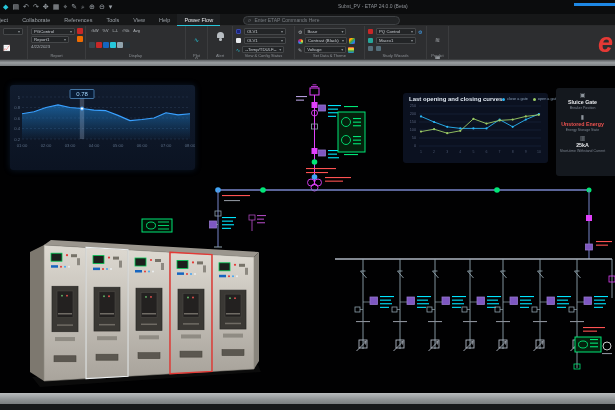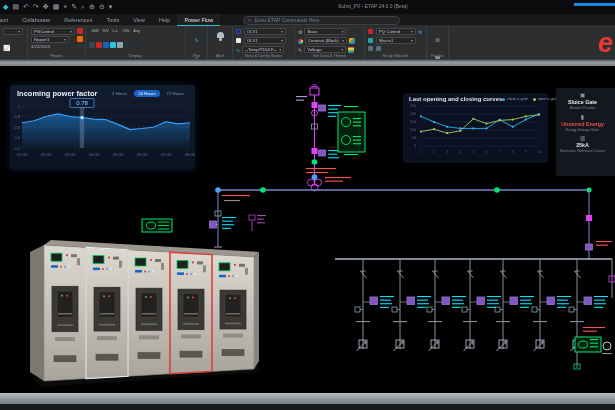--- a/index.html
+++ b/index.html
@@ -545,28 +545,20 @@
           <rect x="198" y="82" width="14" height="1.5" fill="#6f6b64" stroke="none" stroke-width="0.7"></rect>
           <rect x="197" y="91.72399999999999" width="16" height="1.5" fill="#6f6b64" stroke="none" stroke-width="0.7"></rect>
           <rect x="195" y="102.592" width="20" height="4" fill="#8f8b83" stroke="none" stroke-width="0.7"></rect>
           <rect x="194" y="118.60799999999999" width="22" height="6" fill="#5b5750" stroke="#4a463f" stroke-width="0.6"></rect>
           <polygon points="58,16.4 100,18.8 100,145.2 58,147.6" fill="none" stroke="#eceff1" stroke-width="1.1"></polygon>
           <polygon points="142,21.2 184,23.6 184,140.4 142,142.8" fill="none" stroke="#e53935" stroke-width="1.4"></polygon>
         </svg>
     </div>
 
     <div id="pf-panel">
-      <div id="pf-head">
-        <span id="pf-title">Incoming power factor</span>
-        <div id="pf-ranges">
-            <span class="pill">4 Hours</span>
-            <span class="pill active">24 Hours</span>
-            <span class="pill">72 Hours</span>
-          </div>
-      </div>
       <svg id="pf-chart" width="185" height="62">
         <defs>
           <linearGradient id="pfg" x1="0" y1="0" x2="0" y2="1">
             <stop offset="0" stop-color="#2196f3" stop-opacity="0.5"></stop>
             <stop offset="1" stop-color="#2196f3" stop-opacity="0.03"></stop>
           </linearGradient>
         </defs>
       <line x1="12" y1="8" x2="180" y2="8" stroke="#263750" stroke-width="0.6" stroke-dasharray="2,2"></line>
           <text x="10" y="9.5" text-anchor="end" font-size="4.2" fill="#5b6d85">1</text>
           <line x1="12" y1="18.5" x2="180" y2="18.5" stroke="#263750" stroke-width="0.6" stroke-dasharray="2,2"></line>

